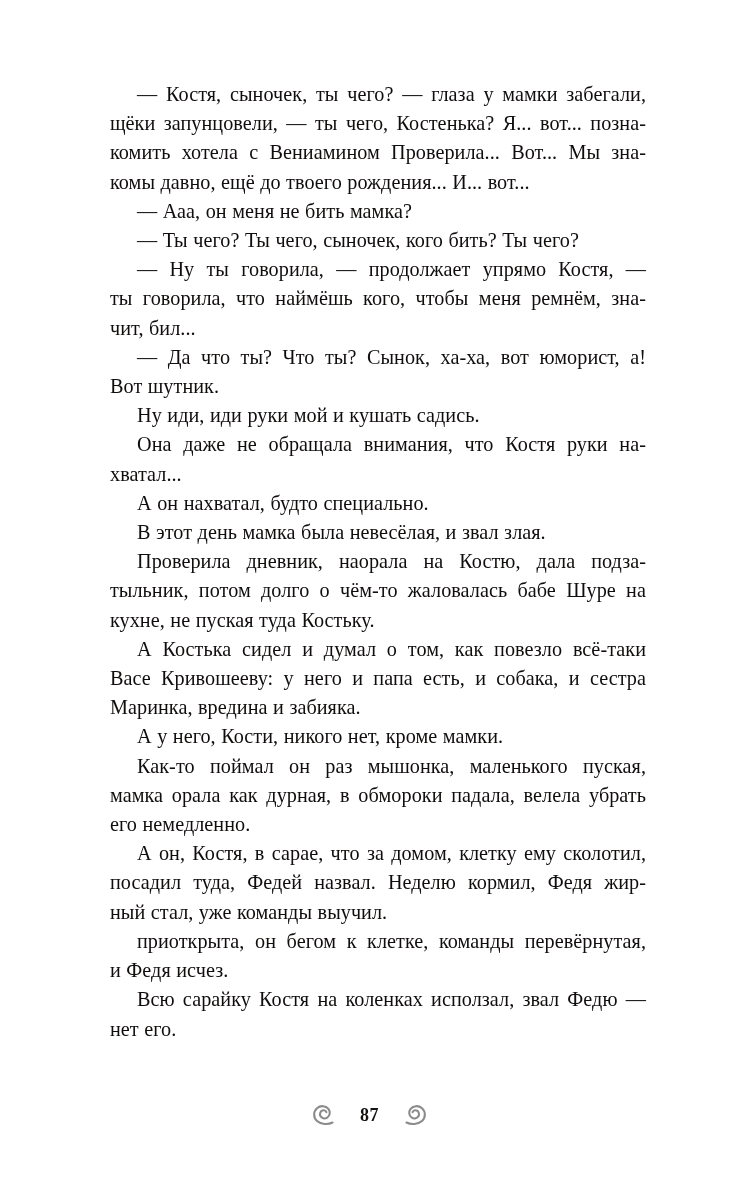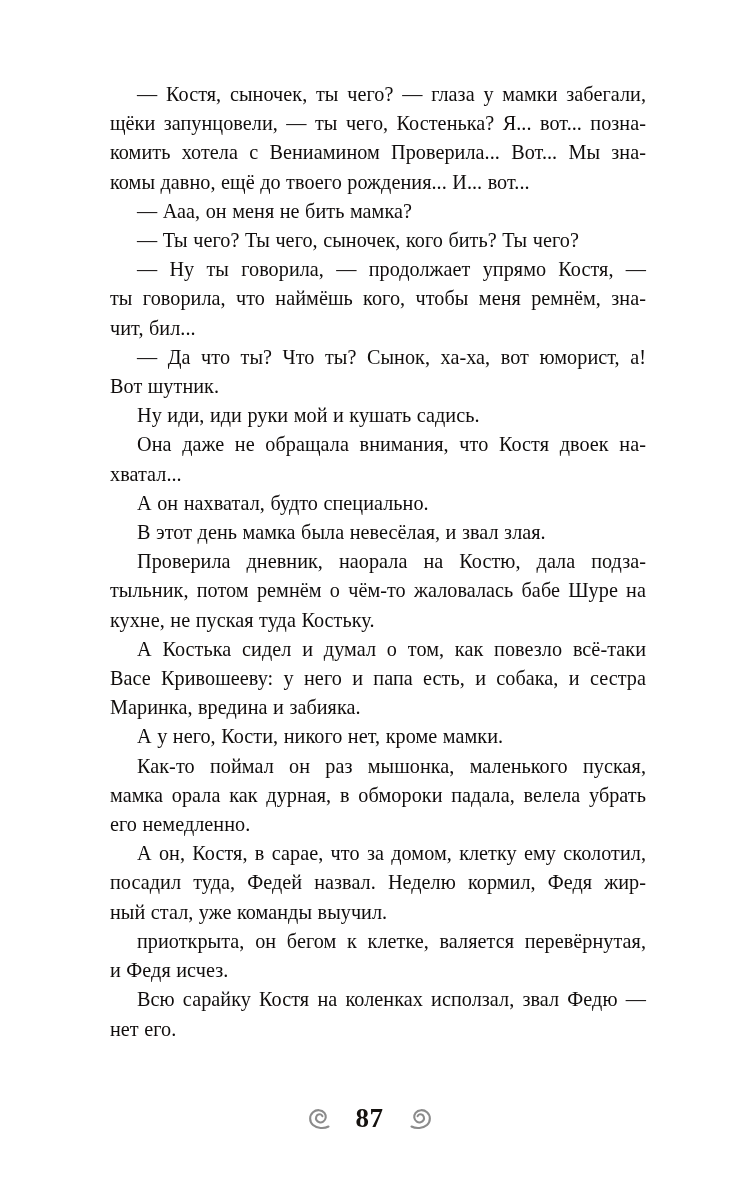--- a/index.html
+++ b/index.html
@@ -61,21 +61,21 @@
     position: absolute;
     left: 0;
     top: 1103px;
     width: 739px;
     display: flex;
     align-items: center;
     justify-content: center;
     gap: 22px;
   }
   .folio {
-    font-size: 27px;
+    font-size: 18px;
     font-weight: bold;
     color: #15120f;
     letter-spacing: 0.5px;
     font-family: "Liberation Serif", "DejaVu Serif", serif;
   }
   .ornament {
     width: 26px;
     height: 24px;
     display: block;
     color: #8b8b8b;
@@ -108,32 +108,32 @@
         <span class="ln last">чит, бил...</span>
       </p>
       <p class="para">
         <span class="ln">— Да что ты? Что ты? Сынок, ха-ха, вот юморист, а!</span>
         <span class="ln last">Вот шутник.</span>
       </p>
       <p class="para">
         <span class="ln last">Ну иди, иди руки мой и кушать садись.</span>
       </p>
       <p class="para">
-        <span class="ln">Она даже не обращала внимания, что Костя двоек на-</span>
+        <span class="ln">Она даже не обращала внимания, что Костя руки на-</span>
         <span class="ln last">хватал...</span>
       </p>
       <p class="para">
         <span class="ln last">А он нахватал, будто специально.</span>
       </p>
       <p class="para">
         <span class="ln last">В этот день мамка была невесёлая, и звал злая.</span>
       </p>
       <p class="para">
         <span class="ln">Проверила дневник, наорала на Костю, дала подза-</span>
-        <span class="ln">тыльник, потом ремнём о чём-то жаловалась бабе Шуре на</span>
+        <span class="ln">тыльник, потом долго о чём-то жаловалась бабе Шуре на</span>
         <span class="ln last">кухне, не пуская туда Костьку.</span>
       </p>
       <p class="para">
         <span class="ln">А Костька сидел и думал о том, как повезло всё-таки</span>
         <span class="ln">Васе Кривошееву: у него и папа есть, и собака, и сестра</span>
         <span class="ln last">Маринка, вредина и забияка.</span>
       </p>
       <p class="para">
         <span class="ln last">А у него, Кости, никого нет, кроме мамки.</span>
       </p>
@@ -141,21 +141,21 @@
         <span class="ln">Как-то поймал он раз мышонка, маленького пуская,</span>
         <span class="ln">мамка орала как дурная, в обмороки падала, велела убрать</span>
         <span class="ln last">его немедленно.</span>
       </p>
       <p class="para">
         <span class="ln">А он, Костя, в сарае, что за домом, клетку ему сколотил,</span>
         <span class="ln">посадил туда, Федей назвал. Неделю кормил, Федя жир-</span>
         <span class="ln last">ный стал, уже команды выучил.</span>
       </p>
       <p class="para">
-        <span class="ln">приоткрыта, он бегом к клетке, валяется перевёрнутая,</span>
+        <span class="ln">приоткрыта, он бегом к клетке, команды перевёрнутая,</span>
         <span class="ln last">и Федя исчез.</span>
       </p>
       <p class="para">
         <span class="ln">Всю сарайку Костя на коленках исползал, звал Федю —</span>
         <span class="ln last">нет его.</span>
       </p>
     </div>
 
   <div class="footer">
     <span class="ornament left" style="color: rgb(139, 139, 139);">

